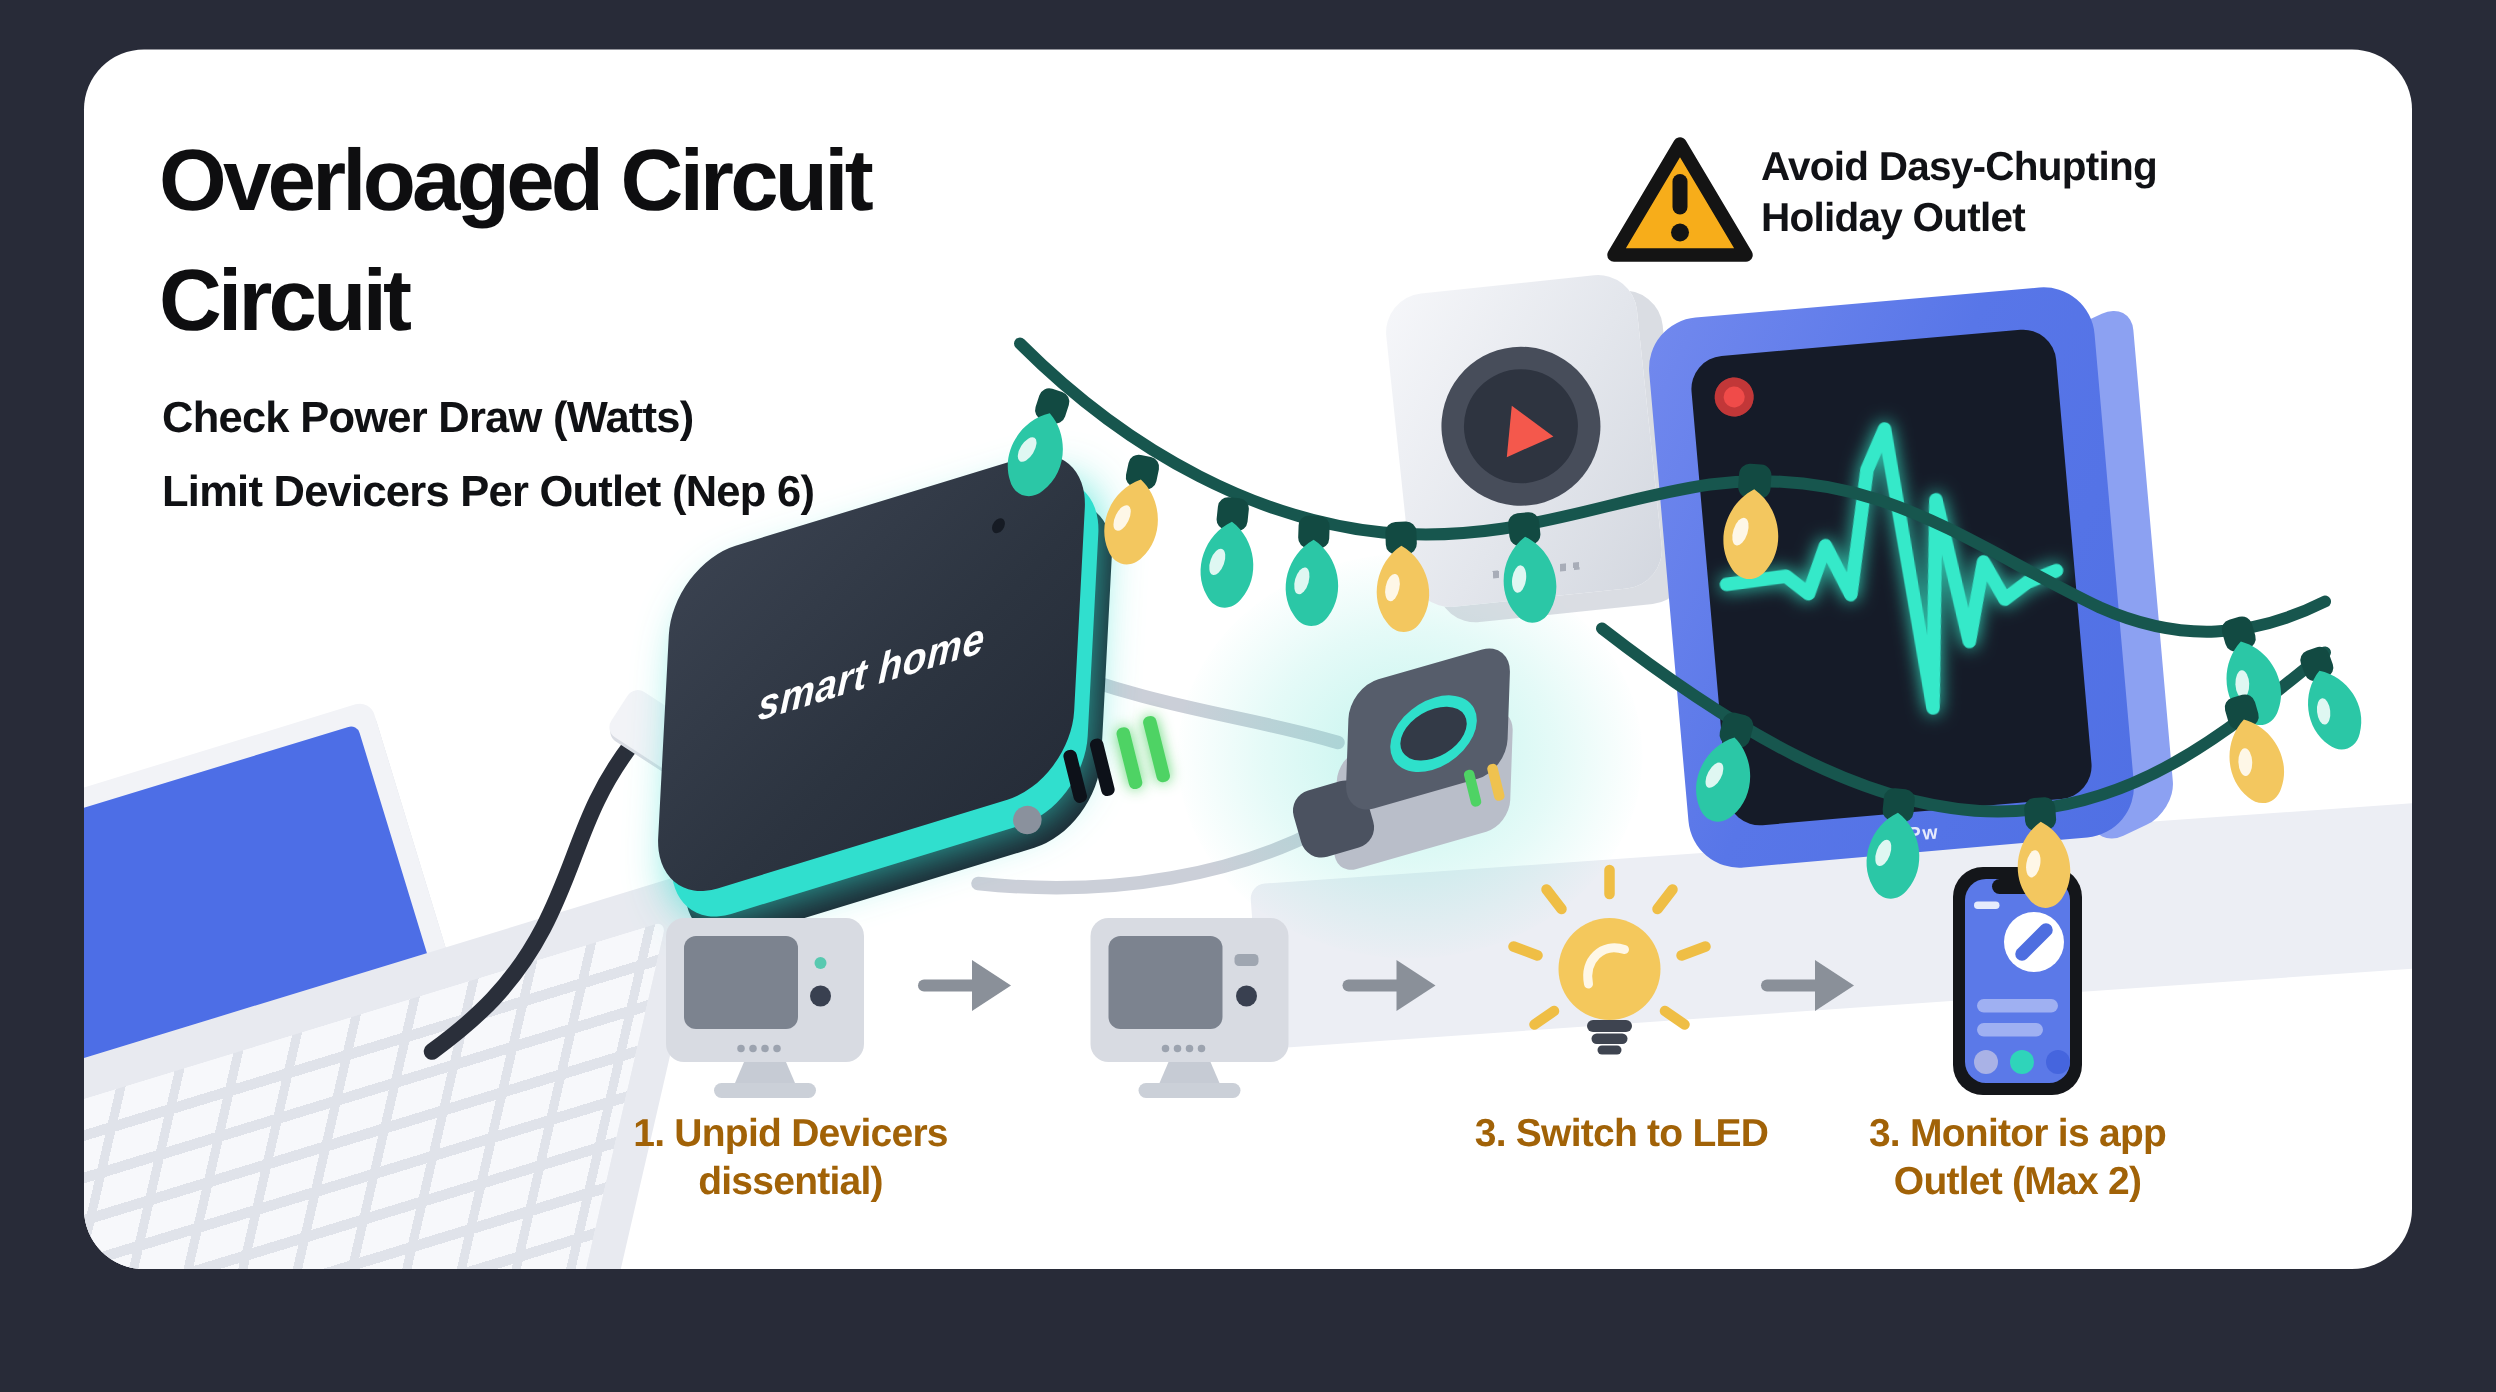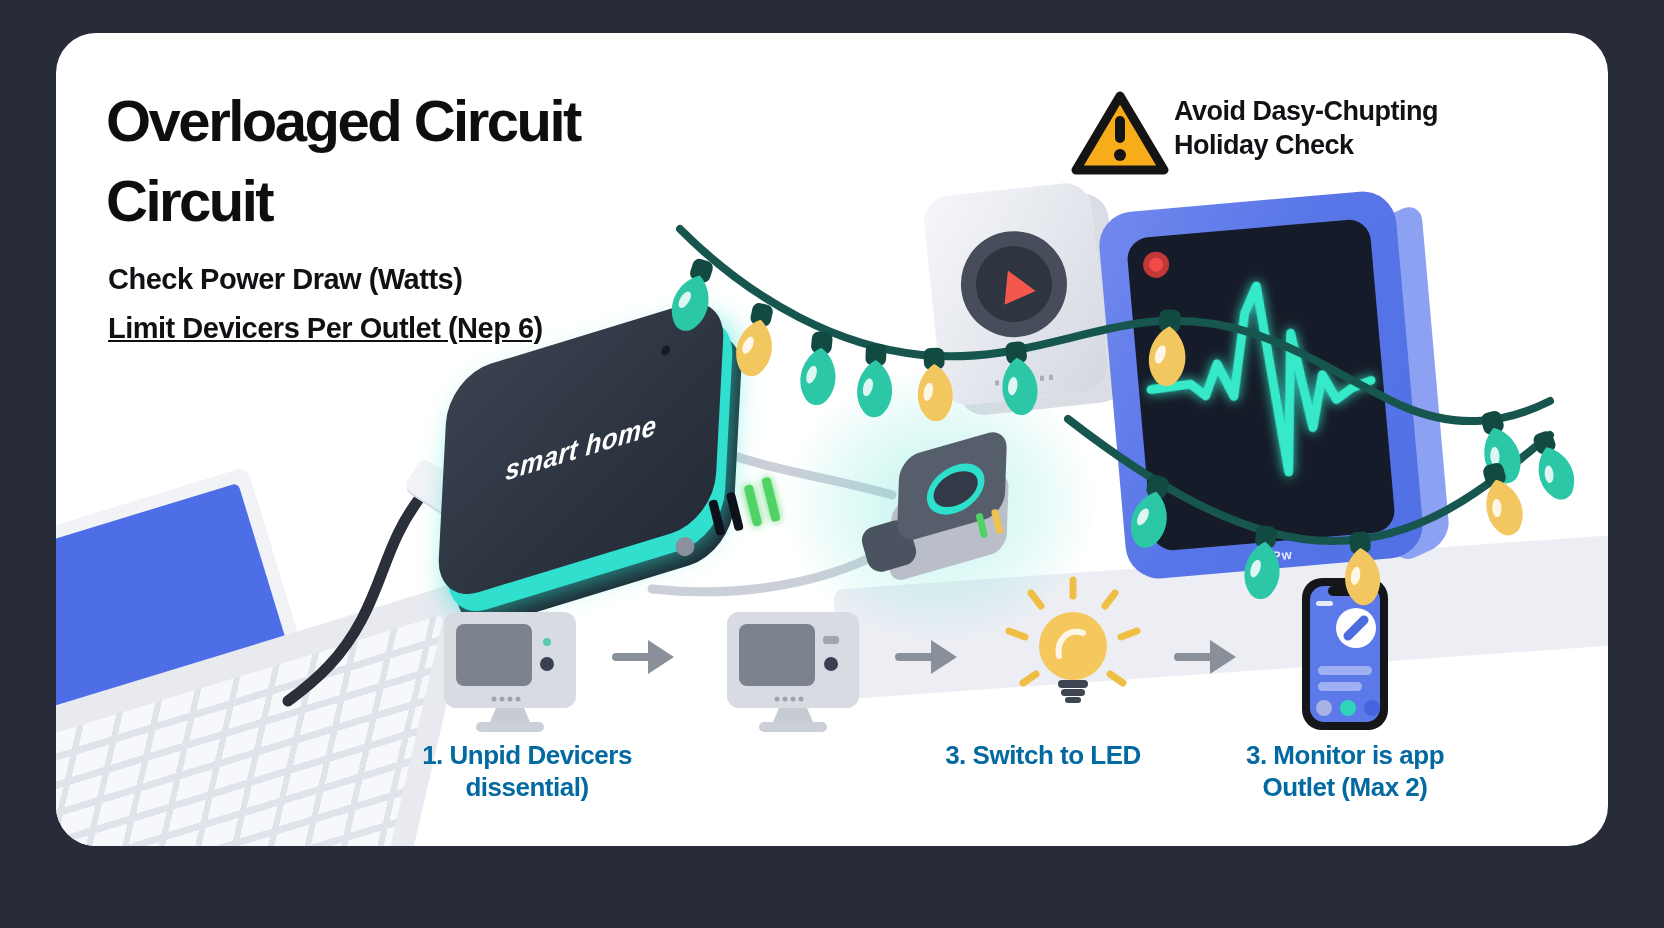--- a/index.html
+++ b/index.html
@@ -6,21 +6,21 @@
     font-family:"Liberation Sans",sans-serif;}
   .canvas{position:relative;width:1664px;height:928px;background:#282B38;}
   .card{position:absolute;left:56px;top:33px;width:1552px;height:813px;background:#FFFFFF;
     border-radius:40px;overflow:hidden;}
   .abs{position:absolute;}
 
   
   .title{left:50px;top:48px;font-size:58px;line-height:80px;font-weight:800;color:#0E0E10;
     letter-spacing:-2.5px;}
   .subtitle{left:52px;font-weight:700;font-size:29px;color:#101114;letter-spacing:-0.5px;}
-  .sub1{top:230px;text-align:right;} .sub2{top:279px;text-decoration:underline;}
+  .sub1{top:230px;text-align:right;} .sub2{top:279px;}
 
   
   .warn-icon{left:1014px;top:56px;}
   .warn-text{left:1118px;top:61px;font-size:27px;line-height:34px;font-weight:700;color:#111216;
     letter-spacing:-0.5px;}
 
   
   .floor{left:780px;top:528px;width:820px;height:110px;background:#ECEEF4;border-radius:10px;
     transform:rotate(-4deg);}
 
@@ -95,21 +95,21 @@
     background:linear-gradient(120deg,#7289EE 0%,#5876E8 45%,#5070E4 100%);}
   .mon-screen{position:absolute;inset:27px;background:#151B28;border-radius:22px;overflow:hidden;}
   .rec-dot{position:absolute;left:15px;top:15px;width:26px;height:26px;border-radius:50%;background:#F04B49;
     box-shadow:inset 0 0 0 6px rgba(110,20,25,.35);}
   .mon-footer{position:absolute;bottom:5px;width:100%;text-align:center;color:rgba(255,255,255,.85);
     font-size:13px;font-weight:700;letter-spacing:1px;}
 
   
   .step-icon{pointer-events:none;}
   .caption{width:310px;text-align:center;top:706px;font-size:26px;line-height:32px;font-weight:700;
-    color:#0369a1;letter-spacing:-0.5px;}
+    color:#a16207;letter-spacing:-0.5px;}
 </style>
 </head>
 <body>
 
 <div class="canvas">
  <div class="card">
 
   <div class="abs floor"></div>
 
   <div class="abs laptop-lid">
@@ -217,21 +217,21 @@
 
   <div class="abs warn-icon">
     <svg width="100" height="88" viewBox="0 0 100 88">
       <path d="M50 7 L94 81 L6 81 Z" fill="#F7AD1A" stroke="#141414" stroke-width="9" stroke-linejoin="round"></path>
       <rect x="45" y="27" width="10" height="27" rx="5" fill="#141414"></rect>
       <circle cx="50" cy="66" r="6" fill="#141414"></circle>
     </svg>
   </div>
   <div class="abs warn-text">
     <div>Avoid Dasy-Chupting</div>
-    <div>Holiday Check</div>
+    <div>Holiday Outlet</div>
   </div>
 
   <svg class="abs step-icon" style="left:374px;top:573px" width="160" height="130" viewBox="0 0 160 130">
     <rect x="14" y="6" width="132" height="96" rx="12" fill="#D8DBE2"></rect>
     <rect x="26" y="18" width="76" height="62" rx="8" fill="#7C838F"></rect>
     <circle cx="117" cy="36" r="4" fill="#58C9B0"></circle>
     <circle cx="117" cy="58" r="7" fill="#394050"></circle>
     <circle cx="64" cy="93" r="2.5" fill="#9CA3AF"></circle>
         <circle cx="72" cy="93" r="2.5" fill="#9CA3AF"></circle>
     <circle cx="80" cy="93" r="2.5" fill="#9CA3AF"></circle>
@@ -294,21 +294,21 @@
   </svg>
   <svg class="abs" style="left:1116px;top:599px" width="70" height="50" viewBox="0 0 70 50">
     <line x1="6" y1="25" x2="42" y2="25" stroke="#8A9099" stroke-width="8" stroke-linecap="round"></line>
     <polygon points="38,8 64,25 38,42" fill="#8A9099"></polygon>
   </svg>
 
   <div class="abs caption" style="left:316px">
     <div>1. Unpid Devicers</div>
     <div>dissential)</div>
   </div>
-  <div class="abs caption" style="left:832px">
+  <div class="abs caption" style="left:870px">
     <div>3. Switch to LED</div>
   </div>
   <div class="abs caption" style="left:1134px">
     <div>3. Monitor is app</div>
     <div>Outlet (Max 2)</div>
   </div>
 
  </div>
 </div>
 

